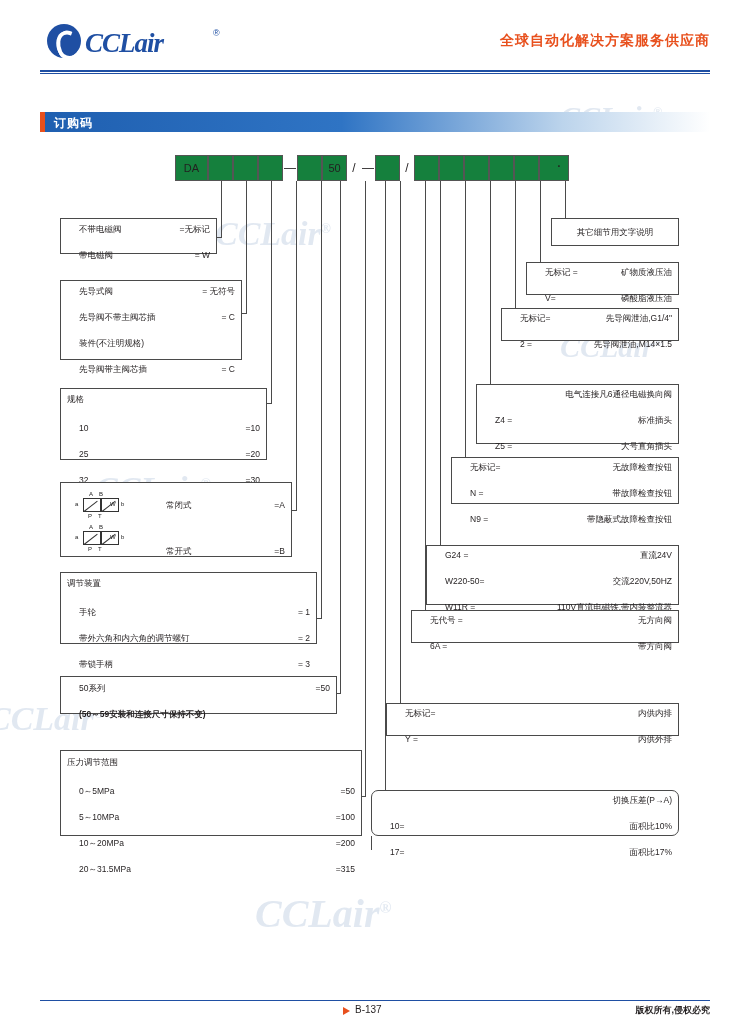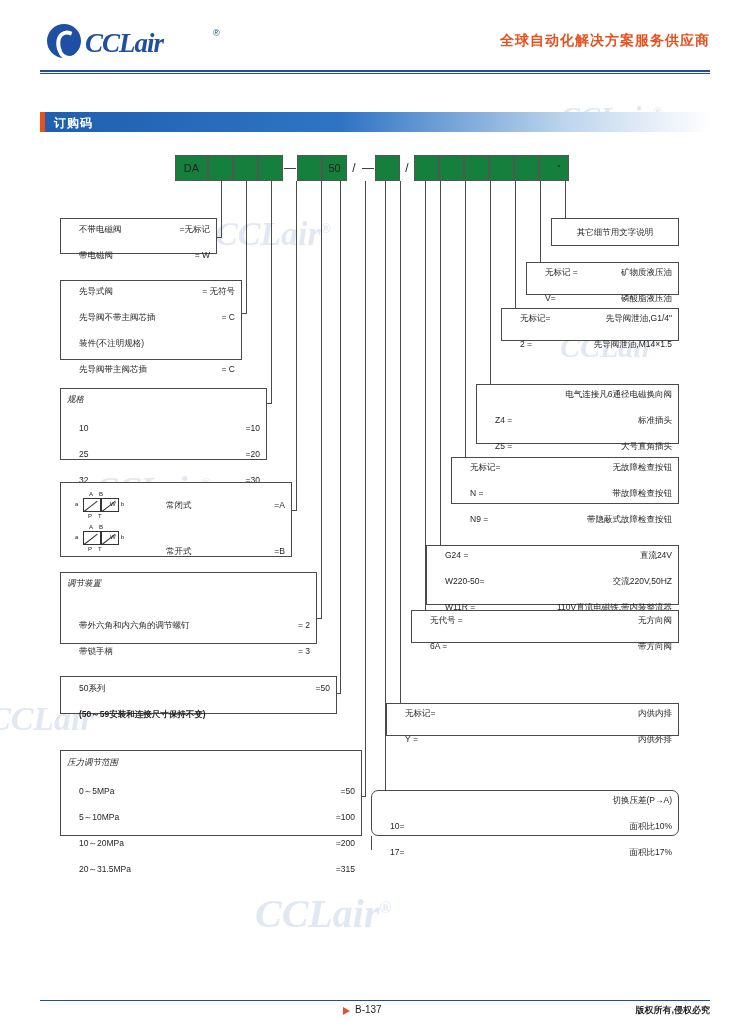--- a/index.html
+++ b/index.html
@@ -57,21 +57,21 @@
 
   
   .box{
     position:absolute;border:1px solid #4a4a4a;box-sizing:border-box;background:#fff;
     font-size:8.5px;line-height:1.35;
   }
   .box .row{position:relative;height:13px;}
   .box .l{position:absolute;left:18px;white-space:nowrap;}
   .box .r{position:absolute;right:6px;white-space:nowrap;}
   .box .c{position:absolute;left:50%;transform:translateX(-50%);white-space:nowrap;}
-  .box .hd{position:absolute;left:6px;white-space:nowrap;font-style:italic;}
+  .box .hd{position:absolute;left:6px;white-space:nowrap;}
 
   
   .ln{position:absolute;background:#4a4a4a;}
   .lnv{width:1px;}
   .lnh{height:1px;}
 
   
   .sym{position:absolute;}
   .sym .frame{position:absolute;border:1px solid #333;box-sizing:border-box;}
   .sym .t{position:absolute;font-size:6px;color:#222;}
@@ -276,20 +276,24 @@
     <div class="row" style="top:50px;">
       <span style="position:absolute;left:105px;">常开式</span>
       <span class="r">=B</span>
     </div>
   </div>
 
   <div class="box" style="left:60px;top:572px;width:257px;height:72px;">
     <div class="row" style="top:5px;">
       <span class="hd">调节装置</span>
     </div>
+    <div class="row" style="top:21px;">
+      <span class="l">手轮</span>
+      <span class="r">= 1</span>
+    </div>
     <div class="row" style="top:34px;">
       <span class="l">带外六角和内六角的调节螺钉</span>
       <span class="r">= 2</span>
     </div>
     <div class="row" style="top:47px;">
       <span class="l">带锁手柄</span>
       <span class="r">= 3</span>
     </div>
   </div>
 

